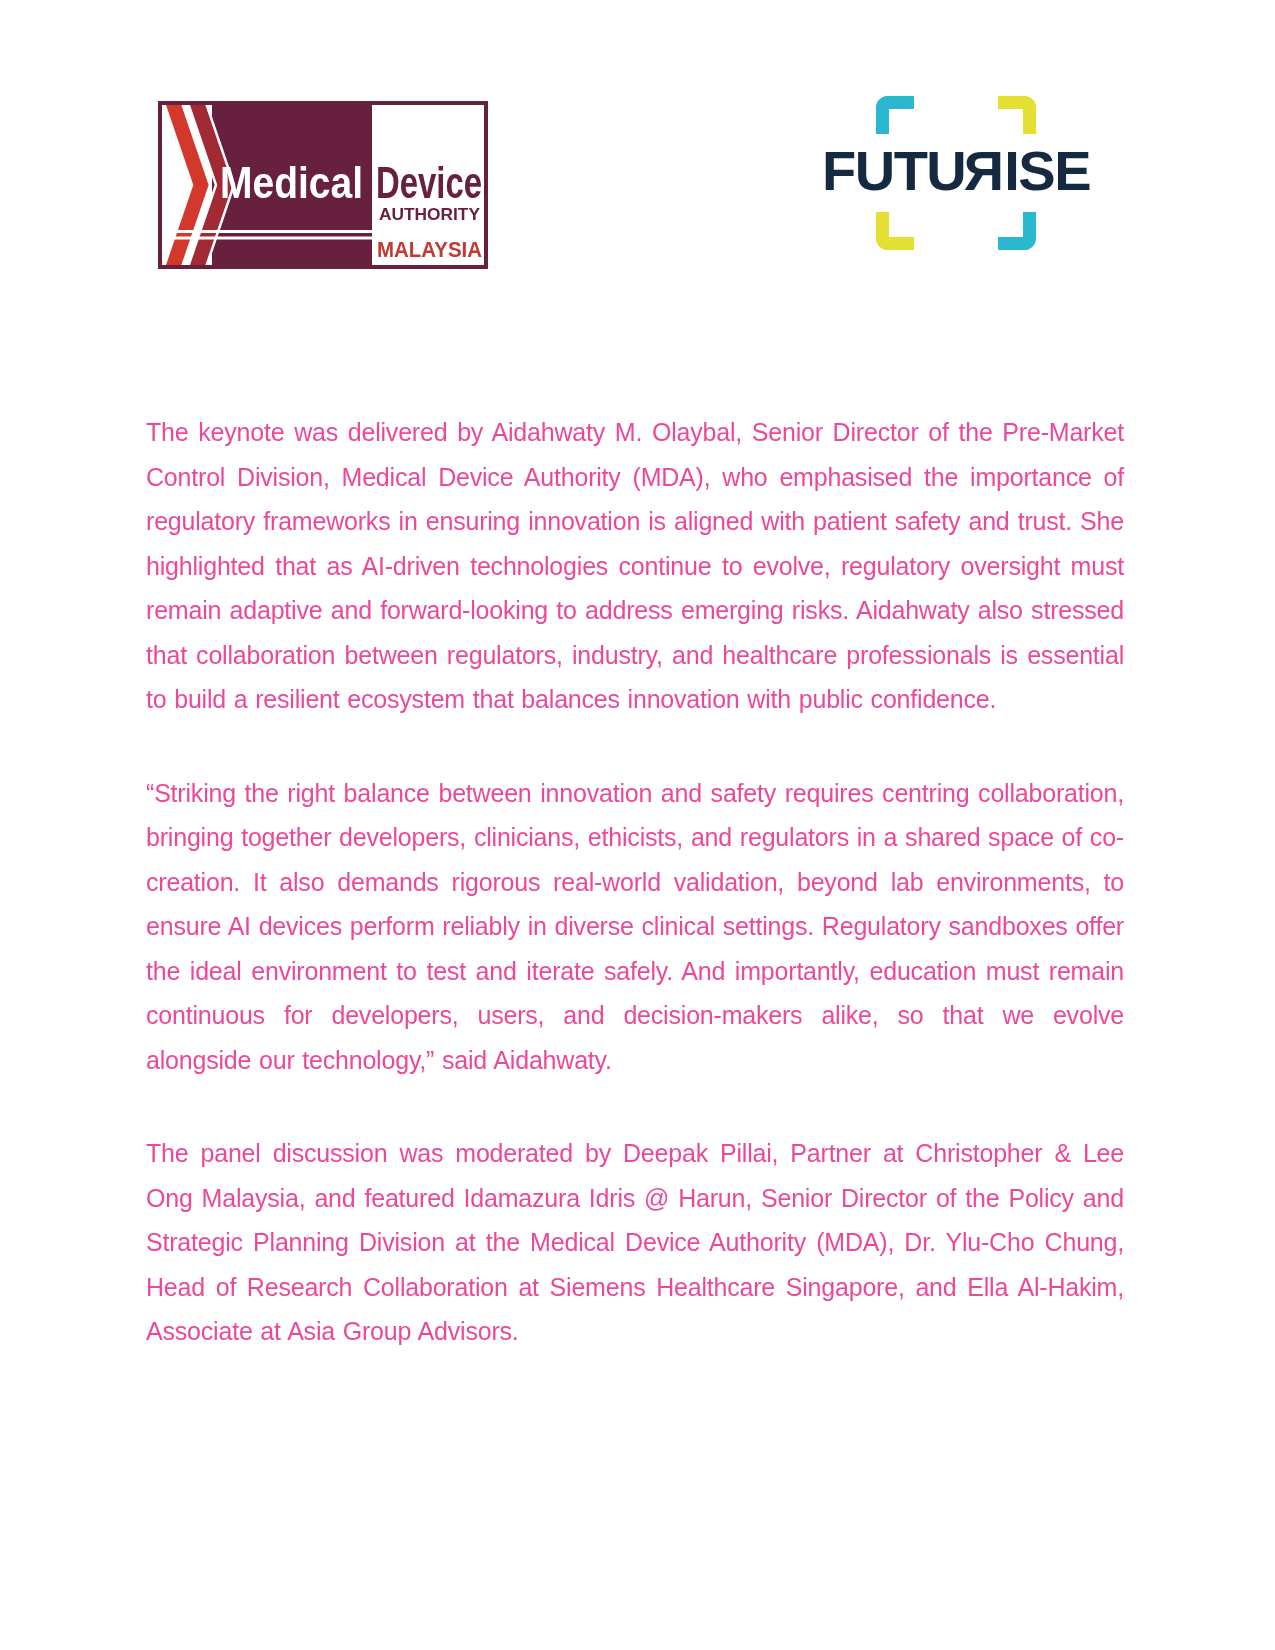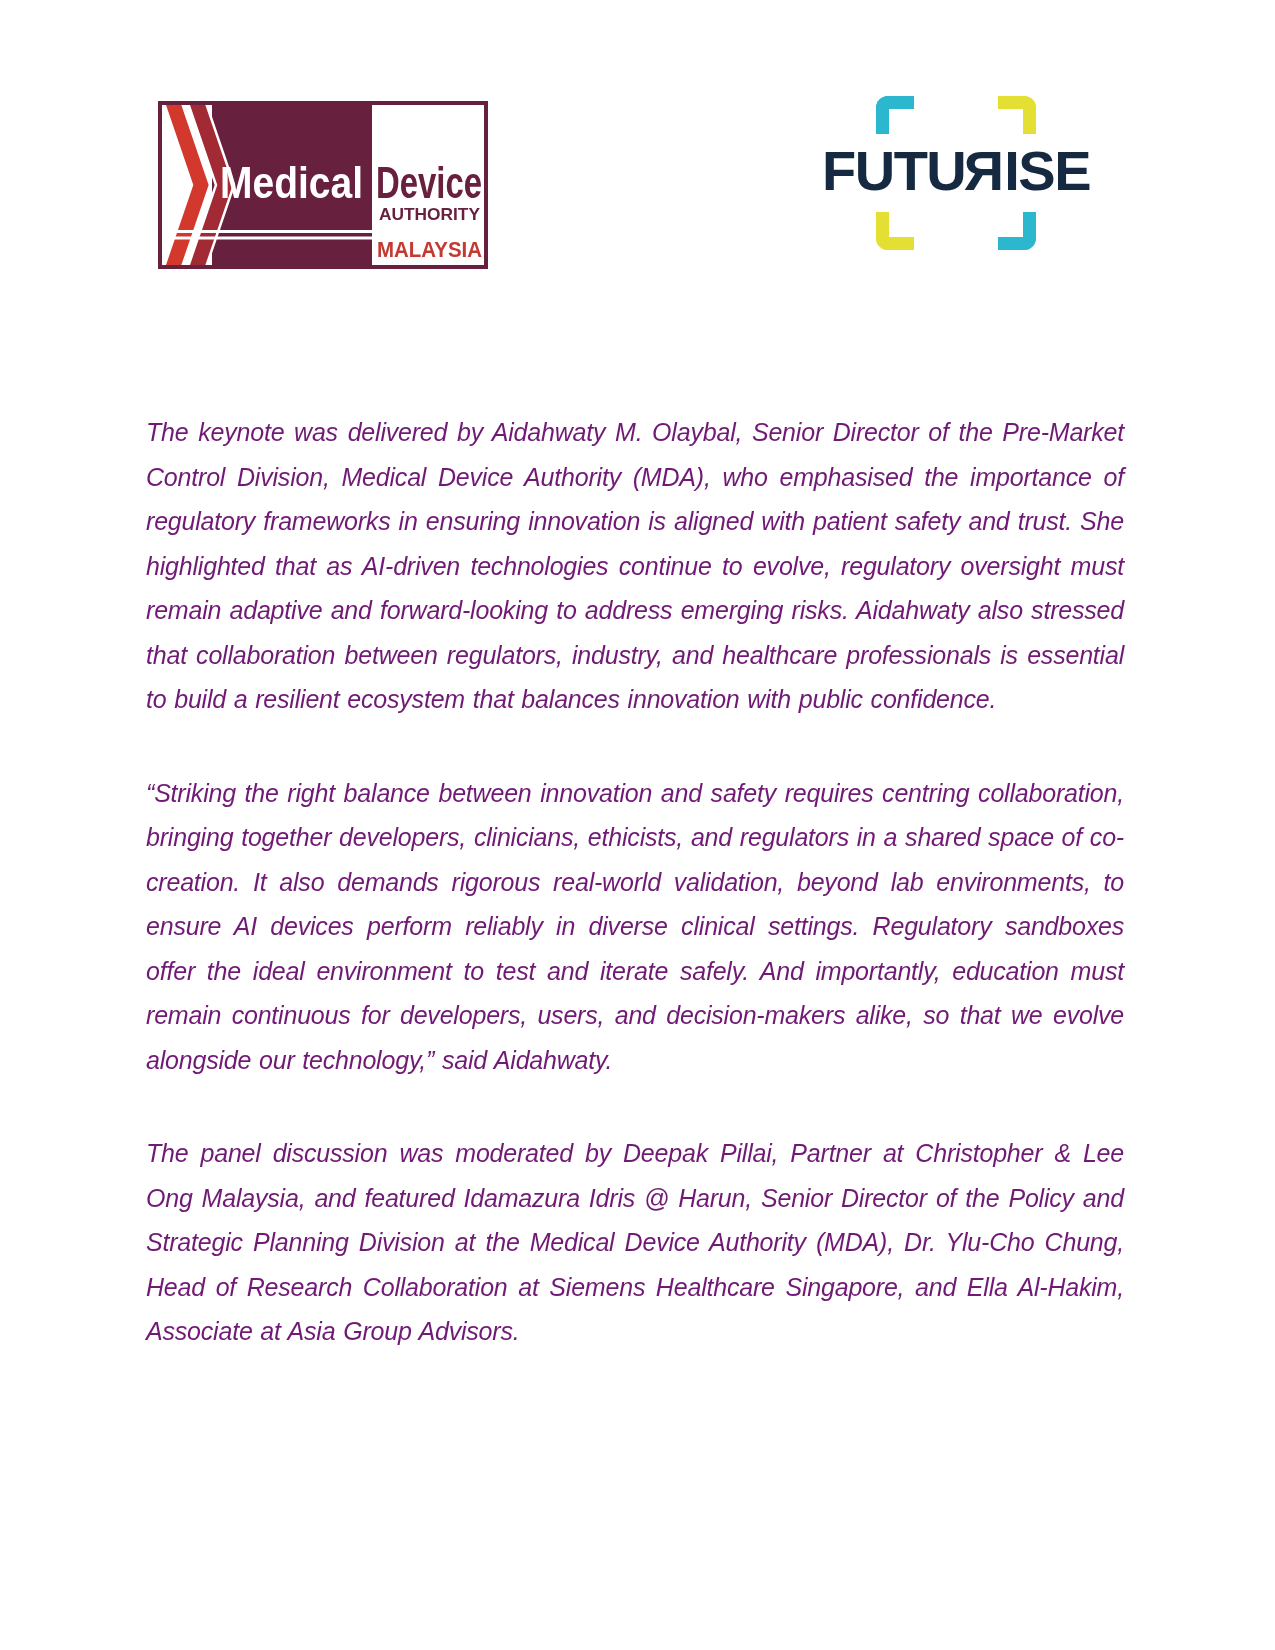--- a/index.html
+++ b/index.html
@@ -27,22 +27,21 @@
   .futurise-text .rev { display:inline-block; transform:scaleX(-1); }
   .bracket { position:absolute; width:38px; height:38px; box-sizing:border-box; }
   .bracket.tl { left:70px;  top:2px;    border-top:13px solid var(--teal);   border-left:13px solid var(--teal);    border-top-left-radius:12px; }
   .bracket.tr { right:70px; top:2px;    border-top:13px solid var(--yellow); border-right:13px solid var(--yellow); border-top-right-radius:12px; }
   .bracket.bl { left:70px;  bottom:2px; border-bottom:13px solid var(--yellow); border-left:13px solid var(--yellow); border-bottom-left-radius:12px; }
   .bracket.br { right:70px; bottom:2px; border-bottom:13px solid var(--teal); border-right:13px solid var(--teal);  border-bottom-right-radius:12px; }
 
   
   .body-text {
     position:absolute; left:146px; top:410px; width:978px;
-    color:#701a75;
-    font-style:italic;
+    color:#ec4899;
   }
   .para {
     margin:0 0 49px 0;
     font-size:25px;
     line-height:44.5px;
     text-align:justify;
     letter-spacing:-0.2px;
     word-spacing:1px;
   }
 </style>

